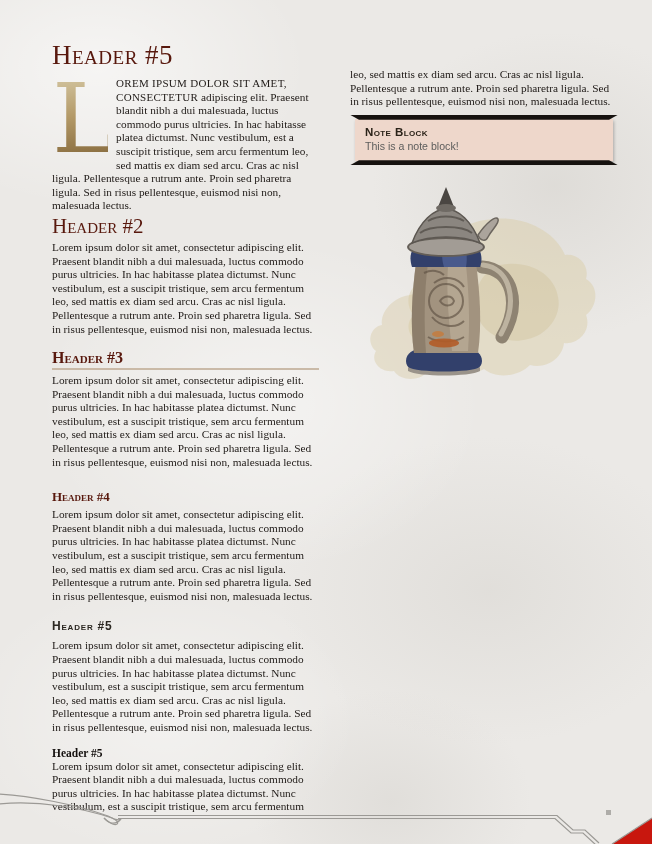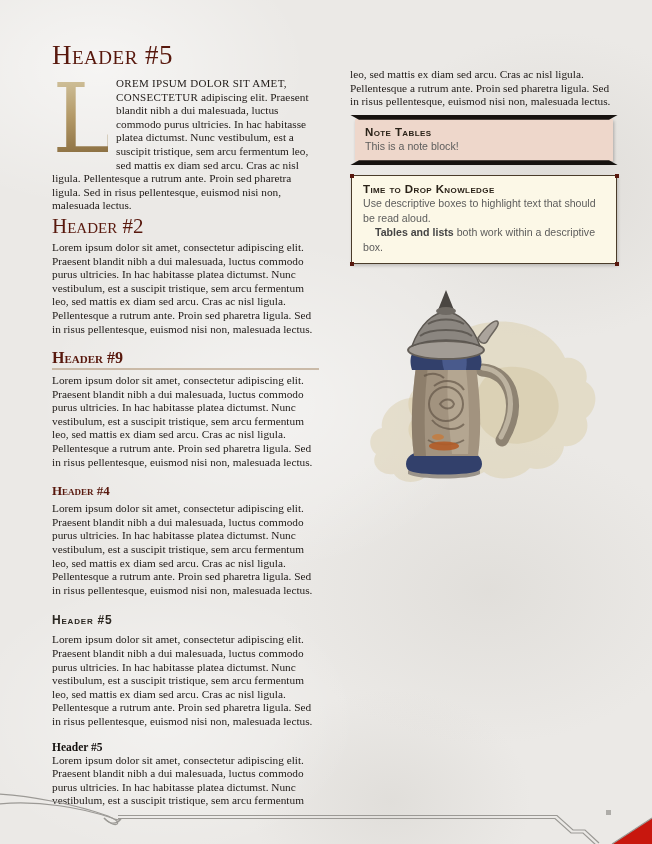--- a/index.html
+++ b/index.html
@@ -17,21 +17,21 @@
     color:#1f1a17;
   }
   .col{position:absolute;top:40px;}
   .col.left{left:52px;width:267px;}
   .col.right{left:350px;width:268px;top:68px;}
   p.body{font-size:11.3px;line-height:13.6px;margin:0;text-align:left;}
   h1,h2,h3,h4{font-variant:small-caps;color:#58180D;margin:0;font-family:"Liberation Serif", serif;}
   h1{font-size:27px;font-weight:400;letter-spacing:.5px;margin-bottom:6px;}
   h2{font-size:21px;font-weight:400;margin-top:1px;margin-bottom:2px;}
   h3{font-size:16px;font-weight:700;margin-top:13px;margin-bottom:4px;border-bottom:2px solid rgba(197,180,160,.9);padding-bottom:1px;}
-  h4{font-size:13px;font-weight:700;margin-top:14px;margin-bottom:3px;font-family:Liberation Serif, serif;}
+  h4{font-size:13px;font-weight:700;margin-top:20px;margin-bottom:3px;font-family:Liberation Serif, serif;}
   h5{font-family:"Liberation Sans", sans-serif;font-variant:small-caps;font-size:12px;letter-spacing:.8px;color:#2b2721;margin:16px 0 6px 0;font-weight:700;}
   h6{font-size:11.5px;font-weight:700;color:#14100e;margin:12px 0 1px 0;font-family:"Liberation Serif", serif;}
   .dropcap{
     float:left;font-family:"DejaVu Serif", serif;
     font-size:96px;line-height:80px;height:92px;width:56px;
     margin:2px 8px 0 0;
     color:#9c7f4e;
     background:linear-gradient(175deg,#cdbd96 5%,#b49a68 40%,#7f6236 95%);
     -webkit-background-clip:text;background-clip:text;-webkit-text-fill-color:transparent;
   }
@@ -67,55 +67,43 @@
 
     <p class="body">
       <span class="dropcap">L</span>
       <span class="lead-caps">OREM IPSUM DOLOR SIT AMET, CONSECTETUR</span>
       <span>adipiscing elit. Praesent blandit nibh a dui malesuada, luctus commodo purus ultricies. In hac habitasse platea dictumst. Nunc vestibulum, est a suscipit tristique, sem arcu fermentum leo, sed mattis ex diam sed arcu. Cras ac nisl ligula. Pellentesque a rutrum ante. Proin sed pharetra ligula. Sed in risus pellentesque, euismod nisi non, malesuada lectus.</span>
     </p>
 
     <h2>Header #2</h2>
     <p class="body">Lorem ipsum dolor sit amet, consectetur adipiscing elit. Praesent blandit nibh a dui malesuada, luctus commodo purus ultricies. In hac habitasse platea dictumst. Nunc vestibulum, est a suscipit tristique, sem arcu fermentum leo, sed mattis ex diam sed arcu. Cras ac nisl ligula. Pellentesque a rutrum ante. Proin sed pharetra ligula. Sed in risus pellentesque, euismod nisi non, malesuada lectus.</p>
 
-    <h3>Header #9</h3>
+    <h3>Header #3</h3>
     <p class="body">Lorem ipsum dolor sit amet, consectetur adipiscing elit. Praesent blandit nibh a dui malesuada, luctus commodo purus ultricies. In hac habitasse platea dictumst. Nunc vestibulum, est a suscipit tristique, sem arcu fermentum leo, sed mattis ex diam sed arcu. Cras ac nisl ligula. Pellentesque a rutrum ante. Proin sed pharetra ligula. Sed in risus pellentesque, euismod nisi non, malesuada lectus.</p>
 
     <h4>Header #4</h4>
     <p class="body">Lorem ipsum dolor sit amet, consectetur adipiscing elit. Praesent blandit nibh a dui malesuada, luctus commodo purus ultricies. In hac habitasse platea dictumst. Nunc vestibulum, est a suscipit tristique, sem arcu fermentum leo, sed mattis ex diam sed arcu. Cras ac nisl ligula. Pellentesque a rutrum ante. Proin sed pharetra ligula. Sed in risus pellentesque, euismod nisi non, malesuada lectus.</p>
 
     <h5>Header #5</h5>
     <p class="body">Lorem ipsum dolor sit amet, consectetur adipiscing elit. Praesent blandit nibh a dui malesuada, luctus commodo purus ultricies. In hac habitasse platea dictumst. Nunc vestibulum, est a suscipit tristique, sem arcu fermentum leo, sed mattis ex diam sed arcu. Cras ac nisl ligula. Pellentesque a rutrum ante. Proin sed pharetra ligula. Sed in risus pellentesque, euismod nisi non, malesuada lectus.</p>
 
     <h6>Header #5</h6>
     <p class="body">Lorem ipsum dolor sit amet, consectetur adipiscing elit. Praesent blandit nibh a dui malesuada, luctus commodo purus ultricies. In hac habitasse platea dictumst. Nunc vestibulum, est a suscipit tristique, sem arcu fermentum</p>
   </div>
 
   <div class="col right">
     <p class="body">leo, sed mattis ex diam sed arcu. Cras ac nisl ligula. Pellentesque a rutrum ante. Proin sed pharetra ligula. Sed in risus pellentesque, euismod nisi non, malesuada lectus.</p>
 
     <div class="note">
       <div class="ribbon top"></div>
-      <p class="box-title">Note Tables</p>
+      <p class="box-title">Note Block</p>
       <p class="box-text">This is a note block!</p>
       <div class="ribbon bottom"></div>
     </div>
 
-    <div class="descriptive">
-      <div class="corner-dot tl"></div>
-      <div class="corner-dot tr"></div>
-      <div class="corner-dot bl"></div>
-      <div class="corner-dot br"></div>
-      <p class="box-title">Time to Drop Knowledge</p>
-      <p class="box-text">Use descriptive boxes to highlight text that should be read aloud.</p>
-      <p class="box-text indent-line">
-        <span class="bold-sans">Tables and lists</span>
-        <span>both work within a descriptive box.</span>
-      </p>
-    </div>
 
     <div class="illustration">
       <svg width="268" height="215" viewBox="0 0 268 215">
 
         <path fill="#d9cba4" fill-opacity="0.45" d="M135,45 C170,38 205,55 215,80 C228,78 240,90 236,104 C250,112 247,132 236,140 C242,156 228,170 214,168 C212,184 196,194 180,190 C168,202 146,204 134,194 C120,202 102,198 96,188 C82,190 70,180 72,168 C58,164 54,148 64,140 C54,130 58,112 70,108 C66,90 80,72 96,72 C100,56 118,48 135,45 Z"></path>
         <path fill="#d6c49b" fill-opacity="0.38" d="M60,120 C80,114 96,126 98,142 C110,146 112,162 102,170 C106,184 94,196 80,193 C74,206 52,208 44,196 C30,198 20,186 26,176 C16,168 20,152 32,150 C30,136 44,122 60,120 Z"></path>
         <path fill="#cbb98c" fill-opacity="0.30" d="M150,90 C180,84 205,100 208,122 C212,140 198,160 178,164 C158,170 134,160 128,142 C122,120 128,98 150,90 Z"></path>
 
         <path fill="none" stroke="#8e8372" stroke-width="13" stroke-linecap="round" d="M132,92 C162,94 172,128 152,162"></path>
         <path fill="none" stroke="#bdb3a0" stroke-width="5" stroke-linecap="round" d="M133,90 C160,93 169,126 151,159"></path>

